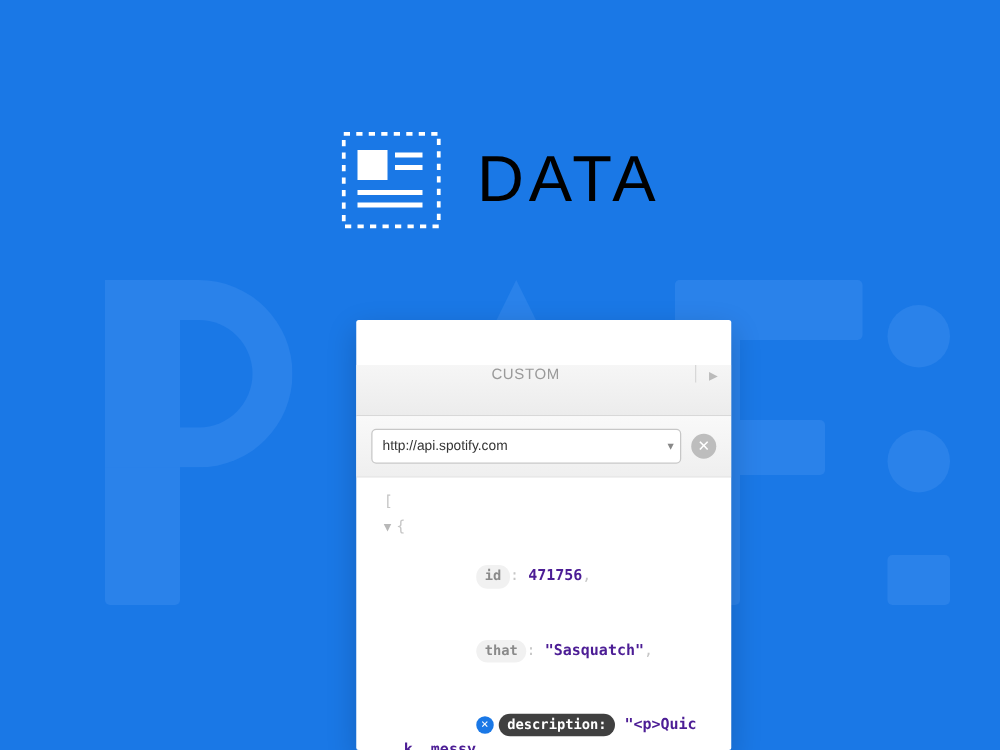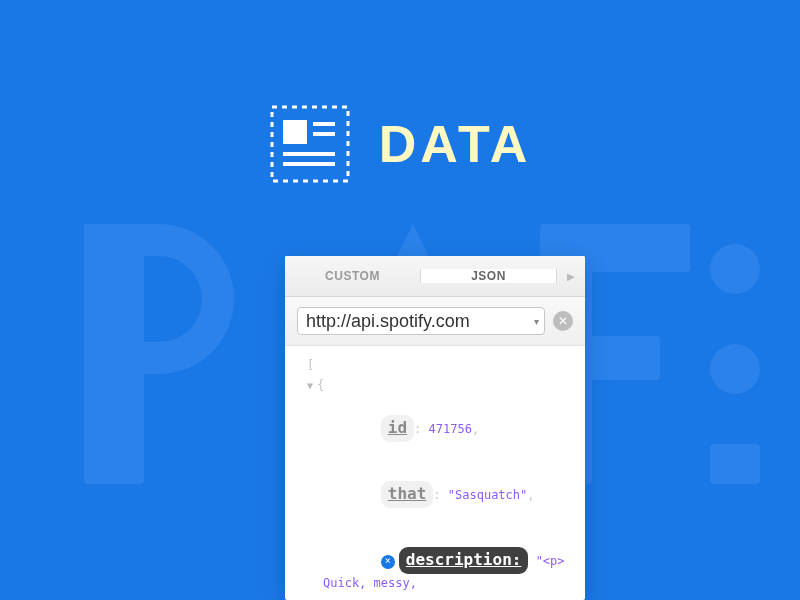--- a/index.html
+++ b/index.html
@@ -52,50 +52,51 @@
     align-items: center;
     justify-content: center;
     gap: 28px;
   }
   .hdr-icon {
     width: 82px;
     height: 80px;
     position: relative;
   }
   .hdr-title {
-    color: #fef9c3;
-    font-weight: 700;
+    color: #000000;
+    font-weight: 400;
     font-size: 52px;
     letter-spacing: 4px;
   }
 
   
   .panel {
     position: absolute;
     left: 285px;
     top: 256px;
     width: 300px;
     height: 344px;
     background: #fff;
     box-shadow: 0 8px 24px rgba(0,0,0,0.18);
     border-radius: 2px;
     overflow: hidden;
     display: flex;
     flex-direction: column;
   }
   .tabs {
     display: flex;
-    align-items: center;
+    align-items: flex-start;
     height: 40px;
     background: linear-gradient(#f6f6f6, #ececec);
     border-bottom: 1px solid #d8d8d8;
     font-size: 12px;
-    font-weight: 700;
+    font-weight: 400;
     letter-spacing: 0.5px;
     color: #9a9a9a;
+    margin-top: 36px;
   }
   .tab {
     flex: 1;
     display:flex;
     align-items:center;
     justify-content:center;
     border-right: 1px solid #d8d8d8;
     cursor: pointer;
   }
   .tab.active {
@@ -123,21 +124,21 @@
     flex: 1;
     position: relative;
   }
   .url-input {
     width: 100%;
     box-sizing: border-box;
     height: 28px;
     padding: 0 22px 0 8px;
     border: 1px solid #c7c7c7;
     border-radius: 4px;
-    font-size: 18px;
+    font-size: 11px;
     color: #333;
     background: #fff;
   }
   .url-caret {
     position:absolute;
     right: 6px; top: 50%;
     transform: translateY(-50%);
     color: #888;
     font-size: 10px;
     pointer-events: none;
@@ -173,40 +174,39 @@
     margin-right: 4px;
     font-size: 10px;
   }
   .key-pill {
     display: inline-block;
     background: #f1f1f1;
     color: #8a8a8a;
     border-radius: 9px;
     padding: 0 7px;
     font-weight: 700;
-    font-size: 16px;
-    text-decoration: underline;
+    font-size: 11px;
   }
   .key-pill.sel {
     background: #404040;
     color: #fff;
   }
   .del-badge {
     display:inline-flex;
     align-items:center;
     justify-content:center;
     width: 14px; height: 14px;
     border-radius: 50%;
     background: #1a78e6;
     color:#fff;
     font-size: 10px;
     margin-right: 4px;
     vertical-align: 1px;
   }
-  .val { color: #8b5cf6; }
+  .val { color: #4c1d95; font-weight: bold; }
   .punc { color: #c6c6c6; }
 </style>
 </head>
 <body>
 
 <div class="stage">
 
   <div class="deco deco-p-stem"></div>
   <div class="deco deco-p-bowl"></div>
   <div class="deco deco-a"></div>
@@ -228,21 +228,20 @@
         <line x1="14" y1="60" x2="66" y2="60" stroke="#fff" stroke-width="4"></line>
       </svg>
     </div>
     <div class="hdr-title">DATA</div>
   </div>
 
   <div class="panel">
 
     <div class="tabs">
       <div class="tab">CUSTOM</div>
-      <div class="tab active">JSON</div>
       <div class="tab-arrow">▸</div>
     </div>
 
     <div class="url-row">
       <div class="url-combobox">
         <input class="url-input" value="http://api.spotify.com" style="">
         <span class="url-caret">▾</span>
       </div>
       <div class="clear-btn">
         <span>✕</span>

